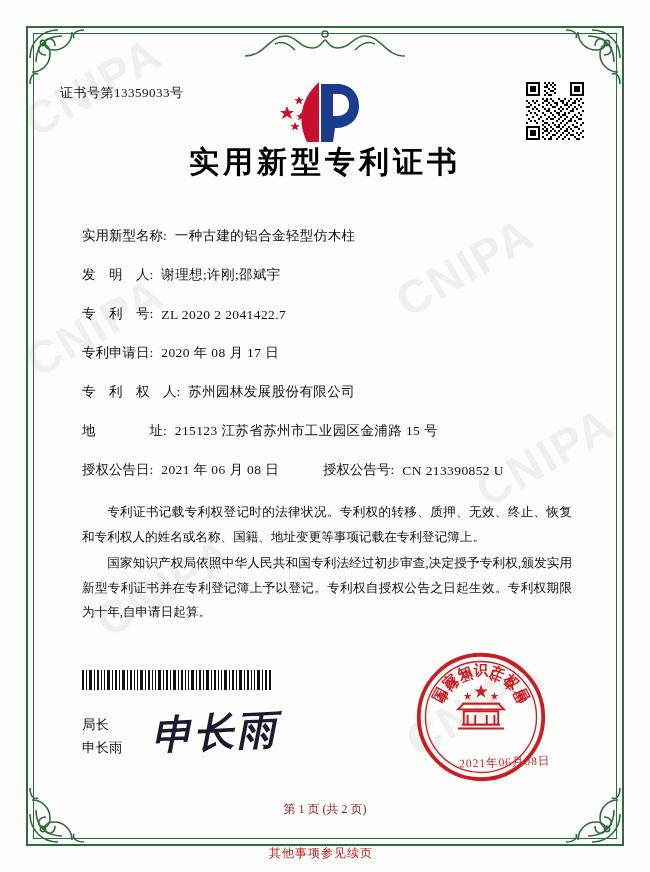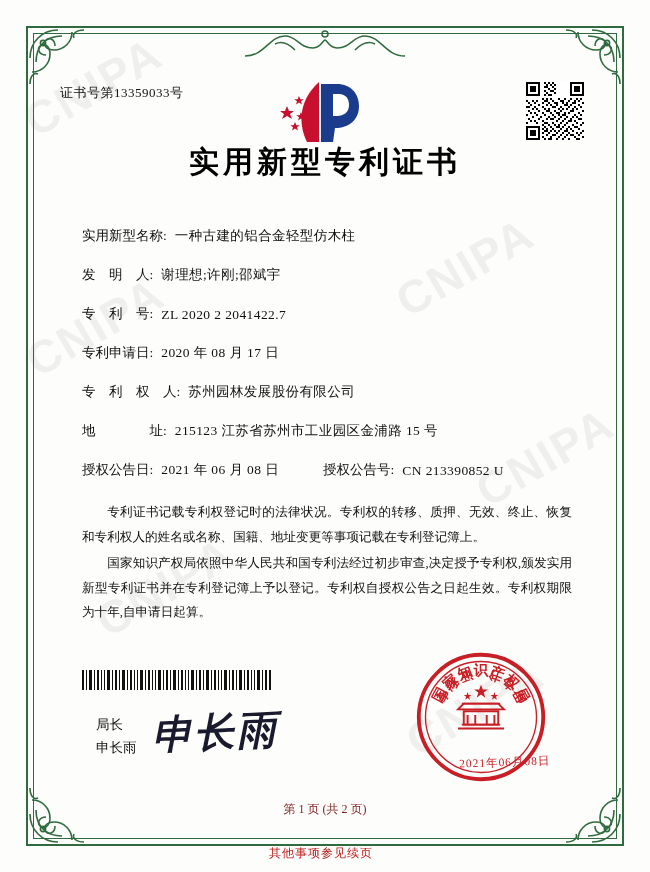--- a/index.html
+++ b/index.html
@@ -153,21 +153,21 @@
     left: 22px;
     bottom: 132px;
     width: 190px;
     height: 20px;
   }
   .barcode svg { width: 100%; height: 100%; display: block; }
 
   
   .sign-block {
     position: absolute;
-    left: 36px;
+    left: 22px;
     bottom: 62px;
     font-size: 13.5px;
     line-height: 1.75;
     color: #111;
   }
   .signature {
     position: absolute;
     left: 92px;
     bottom: 62px;
     font-family: "Liberation Serif", serif;

